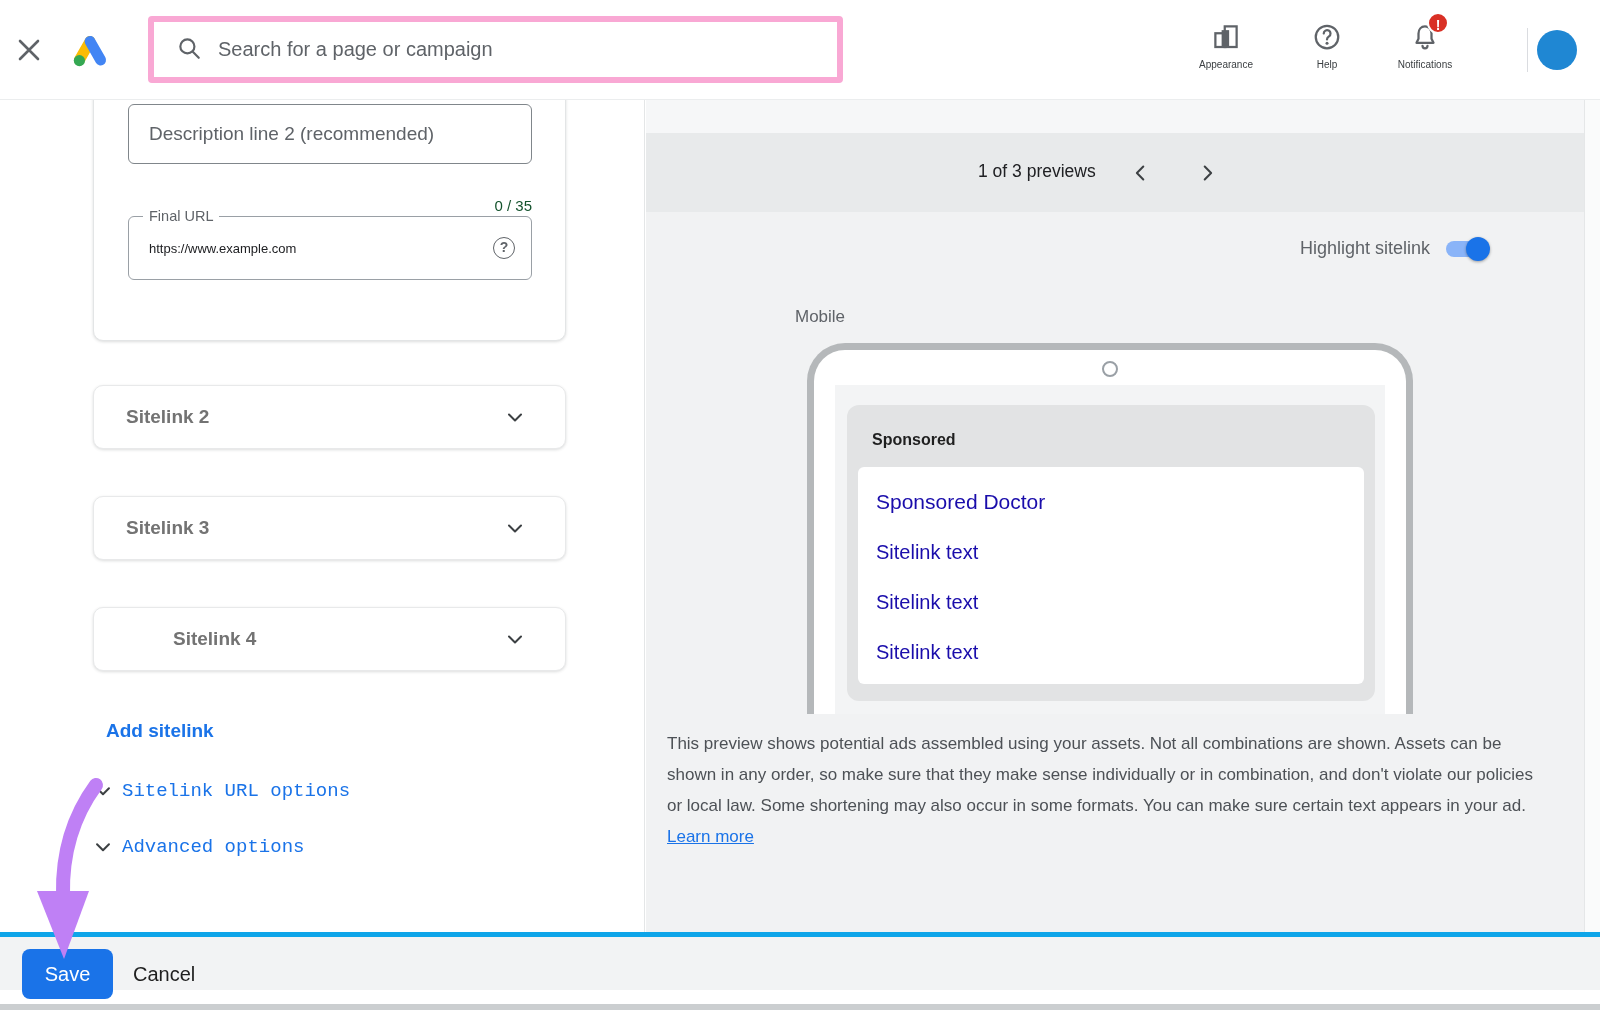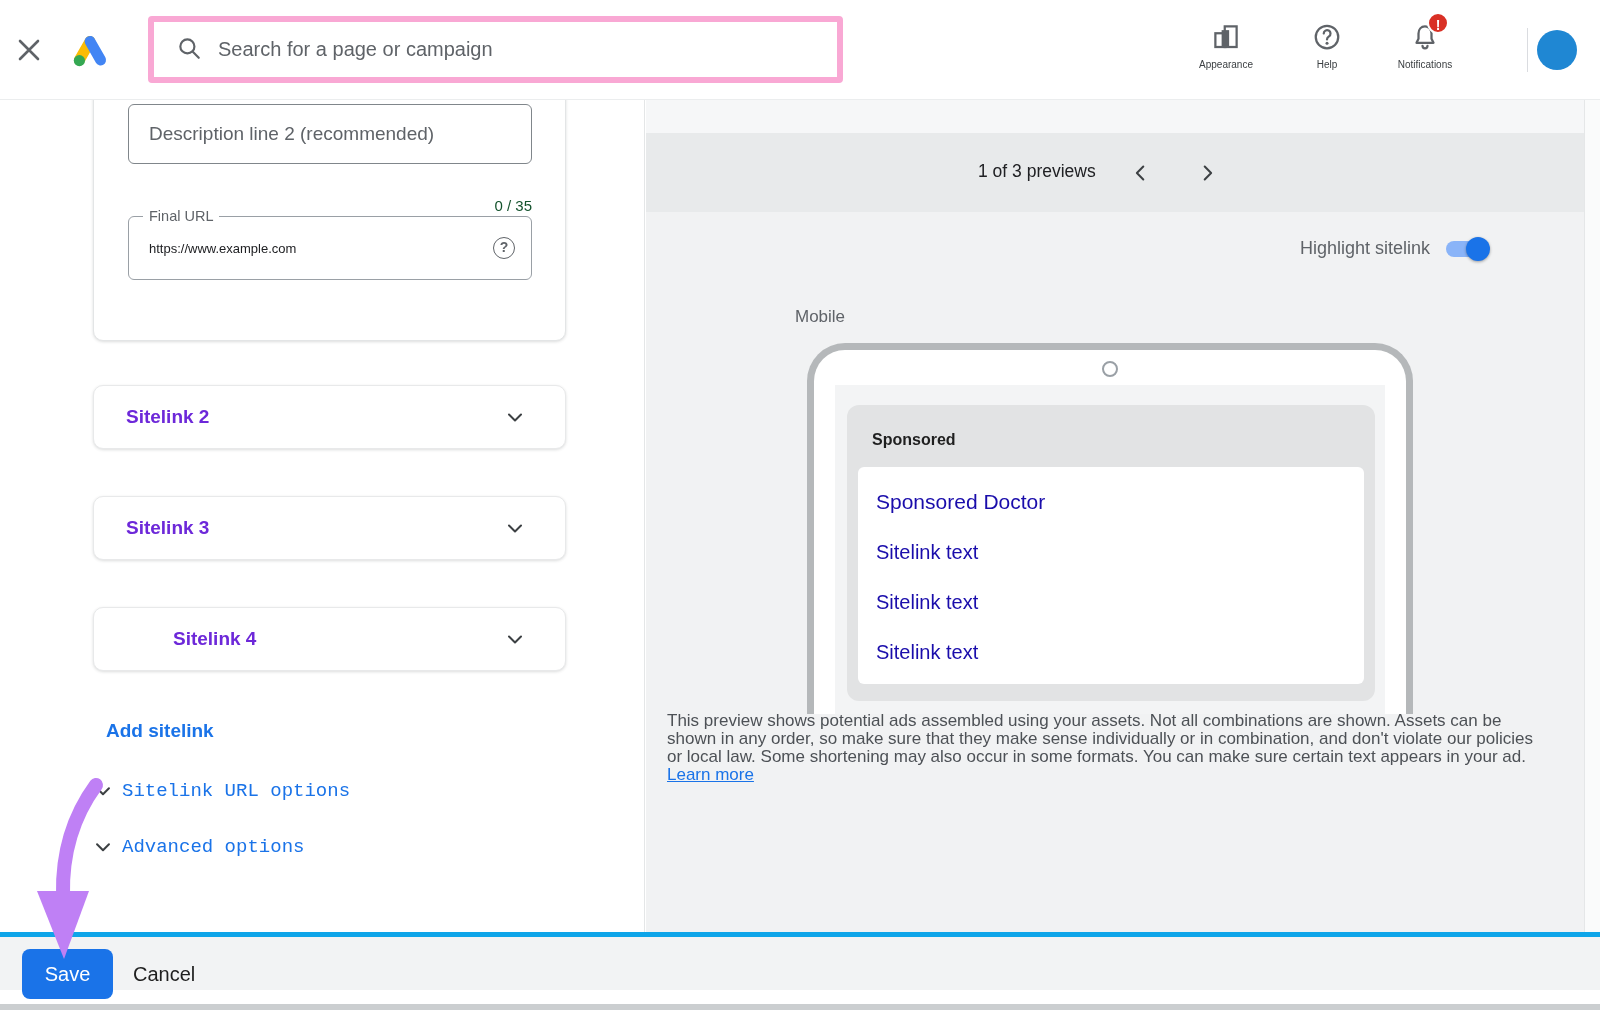--- a/index.html
+++ b/index.html
@@ -28,21 +28,21 @@
   .text-input{ position:absolute; left:34px; width:404px; height:60px; border:1px solid #80868b; border-radius:6px; background:#fff; }
   .text-input input{ width:100%; height:100%; border:none; outline:none; background:transparent; font-size:19px; color:#202124; padding:0 20px; font-family:inherit; }
   .text-input input::placeholder{ color:#5f6368; opacity:1; }
   .desc-input{ top:43px; }
   .counter{ position:absolute; left:34px; top:112px; width:404px; text-align:right; font-size:15px; color:#14532d;margin-top:24px; }
   .finalurl{ position:absolute; left:34px; top:155px; width:404px; height:64px; border:1px solid #9aa0a6; border-radius:6px; }
   .finalurl .flabel{ position:absolute; left:14px; top:-9px; background:#fff; padding:0 6px; font-size:14.5px; color:#5f6368; }
   .finalurl input{ width:100%; height:100%; border:none; outline:none; background:transparent; font-size:13px; color:#202124; padding:0 52px 0 20px; font-family:inherit; }
   .help-circ{ position:absolute; right:16px; top:20px; width:22px; height:22px; border:1.6px solid #5f6368; border-radius:50%; color:#5f6368; font-size:14px; font-weight:bold; text-align:center; line-height:19px; cursor:pointer; }
   .sl-card{ left:93px; width:473px; height:64px; display:flex; align-items:center; cursor:pointer; border-color:#e8e9ea; }
-  .sl-card .t{ font-size:19px; font-weight:bold; color:#6d28d9; margin-left:32px; flex:1; }
+  .sl-card .t{ font-size:19px; font-weight:bold; color:#737373; margin-left:32px; flex:1; }
   .sl-card svg{ margin-right:38px; }
   .link-blue{ color:#1a73e8; font-size:19px; font-weight:bold; cursor:pointer; }
   .add-sitelink{ position:absolute; left:106px; top:620px; }
   .opt-row{ position:absolute; left:92px; display:flex; align-items:center; gap:8px; cursor:pointer;font-family:Liberation Mono, monospace; }
   .opt-row .txt{ color:#1a73e8; font-size:19px; font-weight:500; }
 
   
   .right-panel{ position:absolute; left:646px; top:100px; width:938px; height:832px; background:#f1f2f3; z-index:4; }
   .preview-top{ position:absolute; left:0; top:0; width:100%; height:33px; background:#f6f7f8; }
   .pager-strip{ position:absolute; left:0; top:33px; width:100%; height:79px; background:#e8eaeb; }
@@ -55,21 +55,21 @@
   .toggle .knob{ position:absolute; right:-4px; top:-3px; width:24px; height:24px; border-radius:50%; background:#1a73e8; box-shadow:0 1px 3px rgba(0,0,0,.35); }
   .mobile-label{ position:absolute; left:149px; top:207px; font-size:17px; color:#5f6368; }
   .phone{ position:absolute; left:161px; top:243px; width:606px; height:371px; background:#fff; border:7px solid #b5b8ba; border-bottom:none; border-radius:38px 38px 0 0; overflow:hidden; }
   .camera{ position:absolute; left:288px; top:11px; width:16px; height:16px; border:2px solid #9aa0a6; border-radius:50%; }
   .phone-screen{ position:absolute; left:21px; right:21px; top:35px; bottom:0; background:#f3f4f5; }
   .sponsored-card{ position:absolute; left:12px; right:10px; top:20px; bottom:13px; background:#e2e3e4; border-radius:12px; }
   .sponsored-lbl{ position:absolute; left:25px; top:26px; font-size:16px; font-weight:bold; color:#1f1f1f; }
   .ad-card{ position:absolute; left:11px; right:11px; top:62px; bottom:17px; background:#fff; border-radius:6px; }
   .ad-headline{ position:absolute; left:18px; top:23px; font-size:21px; color:#1a0dab; cursor:pointer; }
   .ad-sitelink{ position:absolute; left:18px; font-size:20px; color:#1a0dab; cursor:pointer; }
-  .disclaimer{ position:absolute; left:21px; top:612px; width:876px; font-size:17px; line-height:18px; color:#4d5156; }
+  .disclaimer{ position:absolute; left:21px; top:628px; width:876px; font-size:17px; line-height:31px; color:#4d5156; }
   .disclaimer a{ color:#1a73e8; text-decoration:underline; cursor:pointer; }
   .gutter{ position:absolute; left:1584px; top:100px; width:16px; height:832px; background:#fafbfb; border-left:1px solid #e5e7e8; z-index:4; }
 
   
   .footer{ position:absolute; left:0; top:932px; width:1600px; height:58px; background:#f2f3f4; border-top:5px solid #0ea5e9; z-index:20; }
   .save-btn{ position:absolute; left:22px; top:12px; width:91px; height:50px; background:#1a73e8; border:none; border-radius:8px; color:#fff; font-size:20px; font-weight:500; cursor:pointer; font-family:inherit; }
   .cancel-btn{ position:absolute; left:133px; top:12px; height:50px; line-height:50px; font-size:20px; color:#1f1f1f; cursor:pointer; }
   .bottom-band{ position:absolute; left:0; bottom:0; width:1600px; height:6px; background:#cbced0; z-index:40; }
 
   .arrow-annot{ position:absolute; left:30px; top:763px; width:90px; height:212px; z-index:60; pointer-events:none; }

